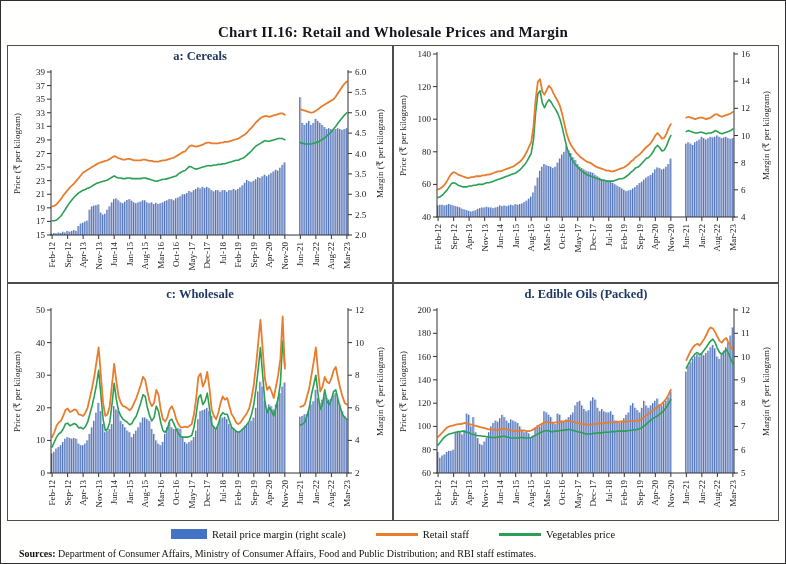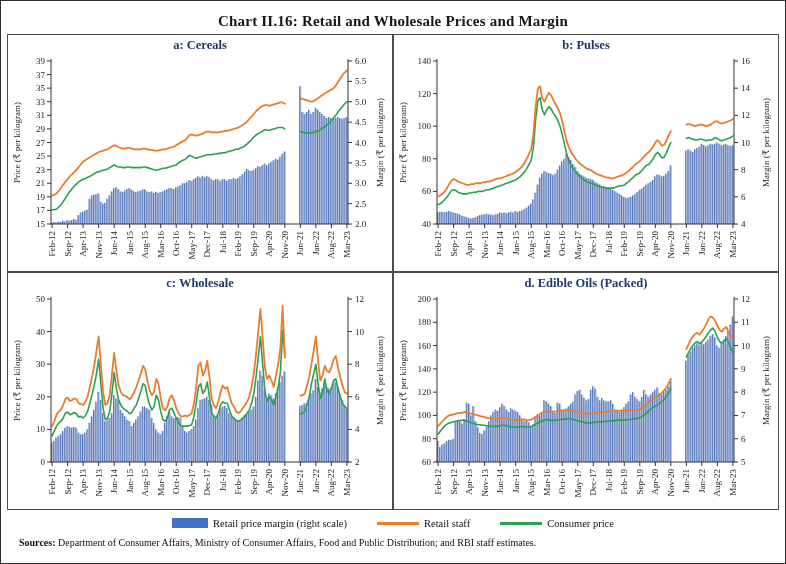--- a/index.html
+++ b/index.html
@@ -1,18 +1,18 @@
 <!DOCTYPE html>
 <html><head>
 <meta charset="utf-8">
 <style>
   html,body{margin:0;padding:0;background:#ffffff;}
   body{width:786px;height:564px;overflow:hidden;font-family:"Liberation Serif","DejaVu Serif",serif;}
   .frame{box-sizing:border-box;width:786px;height:564px;border:1px solid #2e2e2e;background:#fffffe;padding:3px 6px 2px 6px;}
-  .main-title{text-align:center;font-weight:bold;font-size:15px;color:#15151f;letter-spacing:.2px;margin:9px 0 4px 0;}
+  .main-title{text-align:center;font-weight:bold;font-size:15px;color:#15151f;letter-spacing:.2px;margin:20px 0 4px 0;}
   .grid{display:grid;grid-template-columns:1fr 1fr;}
   .panel{box-sizing:border-box;border:1px solid #4c4c4c;background:#fff;height:238px;overflow:hidden;}
   .panel-title{text-align:center;font-weight:bold;font-size:12.5px;color:#1f3864;margin:3px 0 0 0;}
   svg.chart{display:block;margin:0 auto;}
   svg.chart text{font-family:"Liberation Serif","DejaVu Serif","DejaVu Sans",serif;fill:#1c1c1c;}
   .legend{display:flex;justify-content:center;align-items:center;gap:30px;height:26px;font-size:10.5px;color:#111;}
   .legend-item{display:flex;align-items:center;gap:5px;}
   .swatch-bar{width:36px;height:10px;display:inline-block;}
   .swatch-line{width:42px;height:3px;display:inline-block;}
   .sources{font-size:10px;color:#111;padding:1px 4px 0 4px;margin-left:8px;}
@@ -373,21 +373,20 @@
           <text x="0" y="0" text-anchor="end" font-size="9" transform="translate(307.8619402985074,178) rotate(-90)">Jan-22</text>
           <line stroke="#333333" stroke-width="1" x1="320.3768656716418" y1="171" x2="320.3768656716418" y2="175"></line>
           <text x="0" y="0" text-anchor="end" font-size="9" transform="translate(323.3768656716418,178) rotate(-90)">Aug-22</text>
           <line stroke="#333333" stroke-width="1" x1="335.8917910447761" y1="171" x2="335.8917910447761" y2="175"></line>
           <text x="0" y="0" text-anchor="end" font-size="9" transform="translate(338.8917910447761,178) rotate(-90)">Mar-23</text>
           <text x="0" y="0" text-anchor="middle" font-size="9" transform="translate(9,89.5) rotate(-90)">Price (₹ per kilogram)</text>
           <text x="0" y="0" text-anchor="middle" font-size="9" transform="translate(372,89.5) rotate(-90)">Margin (₹ per kilogram)</text>
         </svg>
     </div>
     <div class="panel">
-      <div class="panel-title">b: Pulses</div>
       <svg class="chart" width="378" height="215" viewBox="0 0 378 215">
           <rect x="40.00" y="159.45" width="2.22" height="11.55" fill="#b8c3e2"></rect>
           <rect x="40.00" y="159.45" width="0.93" height="11.55" fill="#4a6fb5"></rect>
           <rect x="42.22" y="158.78" width="2.22" height="12.22" fill="#b8c3e2"></rect>
           <rect x="42.22" y="158.78" width="0.93" height="12.22" fill="#4a6fb5"></rect>
           <rect x="44.43" y="158.78" width="2.22" height="12.22" fill="#b8c3e2"></rect>
           <rect x="44.43" y="158.78" width="0.93" height="12.22" fill="#4a6fb5"></rect>
           <rect x="46.65" y="159.45" width="2.22" height="11.55" fill="#b8c3e2"></rect>
           <rect x="46.65" y="159.45" width="0.93" height="11.55" fill="#4a6fb5"></rect>
           <rect x="48.87" y="158.78" width="2.22" height="12.22" fill="#b8c3e2"></rect>
@@ -1397,20 +1396,20 @@
     <span class="legend-item">
       <span class="swatch-bar" style="background: rgb(68, 114, 196);"></span>
       <span>Retail price margin (right scale)</span>
     </span>
     <span class="legend-item">
       <span class="swatch-line" id="sw-retail" style="background: rgb(232, 125, 46);"></span>
       <span>Retail staff</span>
     </span>
     <span class="legend-item">
       <span class="swatch-line" id="sw-wholesale" style="background: rgb(42, 160, 85);"></span>
-      <span>Consumer price</span>
+      <span>Vegetables price</span>
     </span>
   </div>
 
   <div class="sources">
     <span class="src-label">Sources:</span><span> Department of Consumer Affairs, Ministry of Consumer Affairs, Food and Public Distribution; and RBI staff estimates.</span>
   </div>
 </div>
 
 </body></html>

